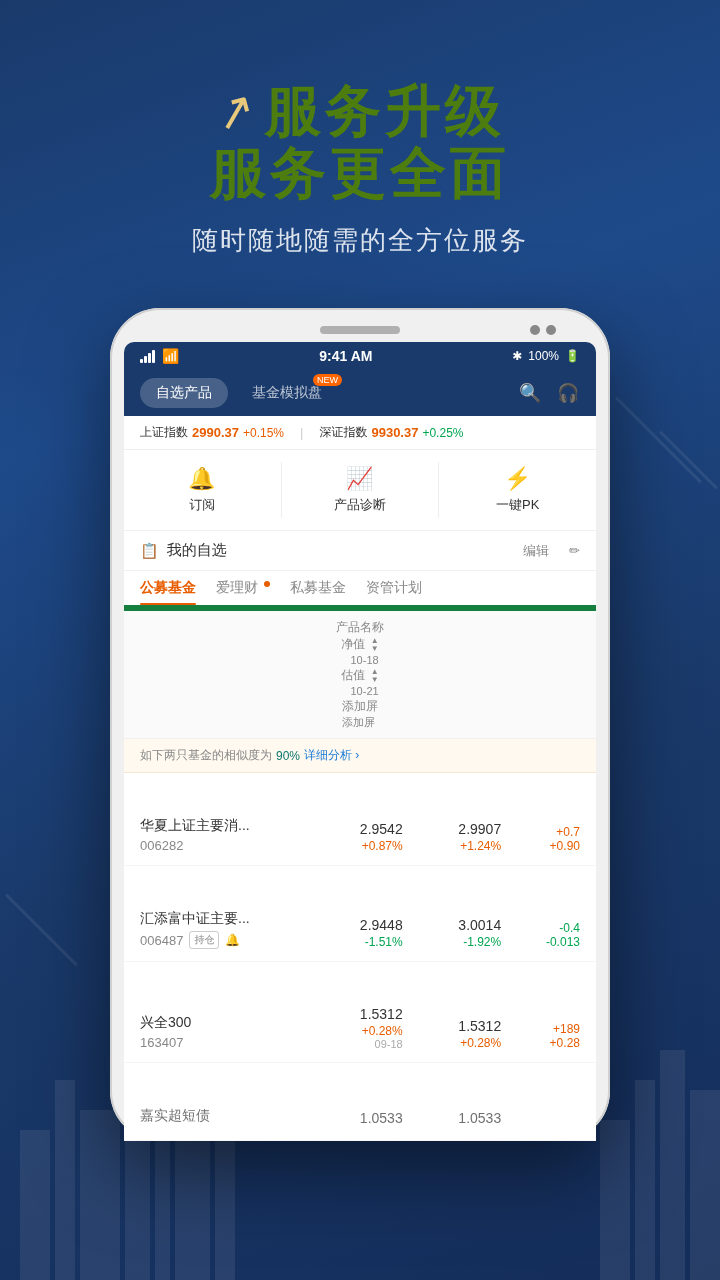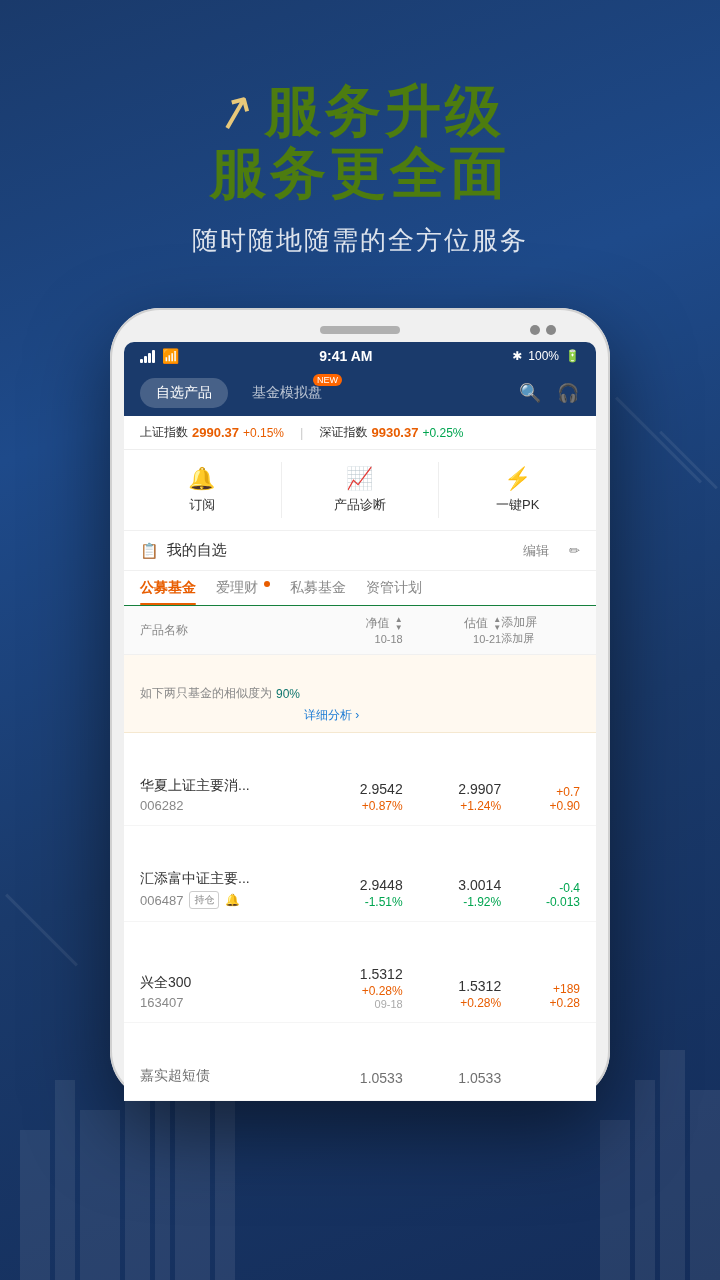--- a/index.html
+++ b/index.html
@@ -336,21 +336,21 @@
       display: flex;
       align-items: center;
       gap: 20px;
     }
 
     
     .category-tabs {
       background: white;
       display: flex;
       padding: 8px 16px 0;
-      border-bottom: 1px solid #15803d;
+      border-bottom: 6px solid #15803d;
       gap: 20px;
     }
 
     .cat-tab {
       font-size: 14px;
       color: #888;
       padding-bottom: 8px;
       cursor: pointer;
       position: relative;
     }
@@ -383,20 +383,21 @@
 
     
     .table-header {
       background: #fafafa;
       display: flex;
       align-items: center;
       padding: 8px 16px;
       border-bottom: 1px solid #f0f0f0;
       font-size: 12px;
       color: #888;
+      flex-direction: column;
     }
 
     .col-name { flex: 2.5; }
     .col-nav { flex: 1.5; text-align: right; }
     .col-est { flex: 1.5; text-align: right; }
     .col-add { flex: 1.2; }
 
     .col-sort {
       display: inline-flex;
       flex-direction: column;
@@ -420,21 +421,20 @@
 
     .similarity-pct {
       color: #0f766e;
       font-weight: 400;
     }
 
     .similarity-link {
       color: #1a7ad4;
       display: flex;
       align-items: center;
-      margin-top: 44px;
     }
 
     
     .fund-row {
       background: white;
       display: flex;
       align-items: flex-end;
       padding: 12px 16px;
       border-bottom: 1px solid #f5f5f5;
       margin-top: 32px;

